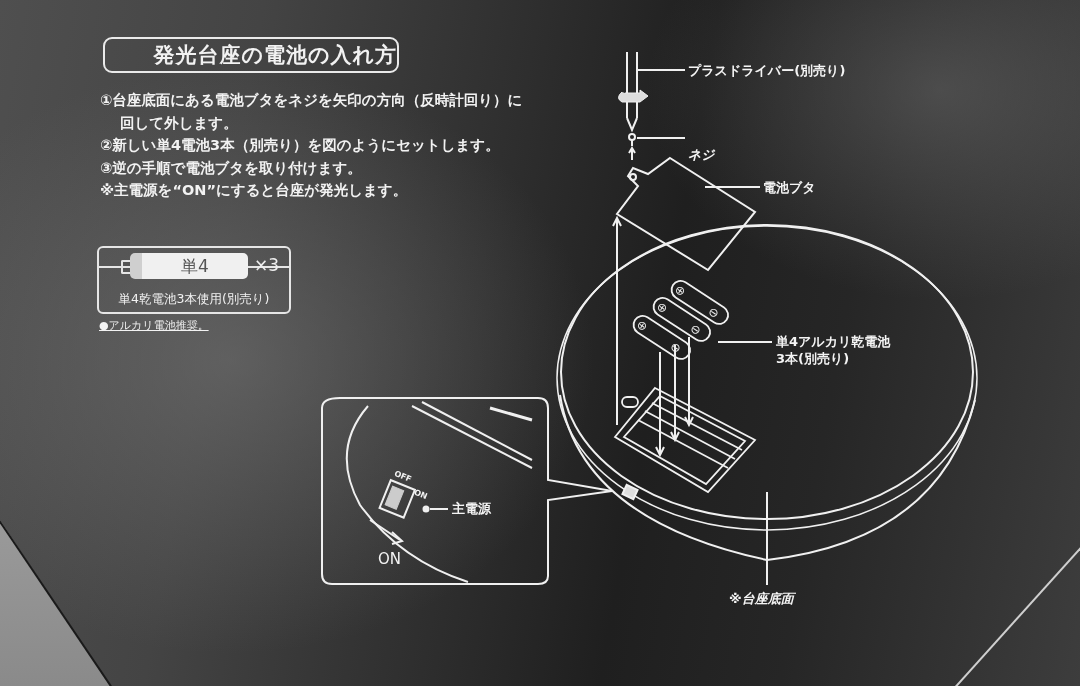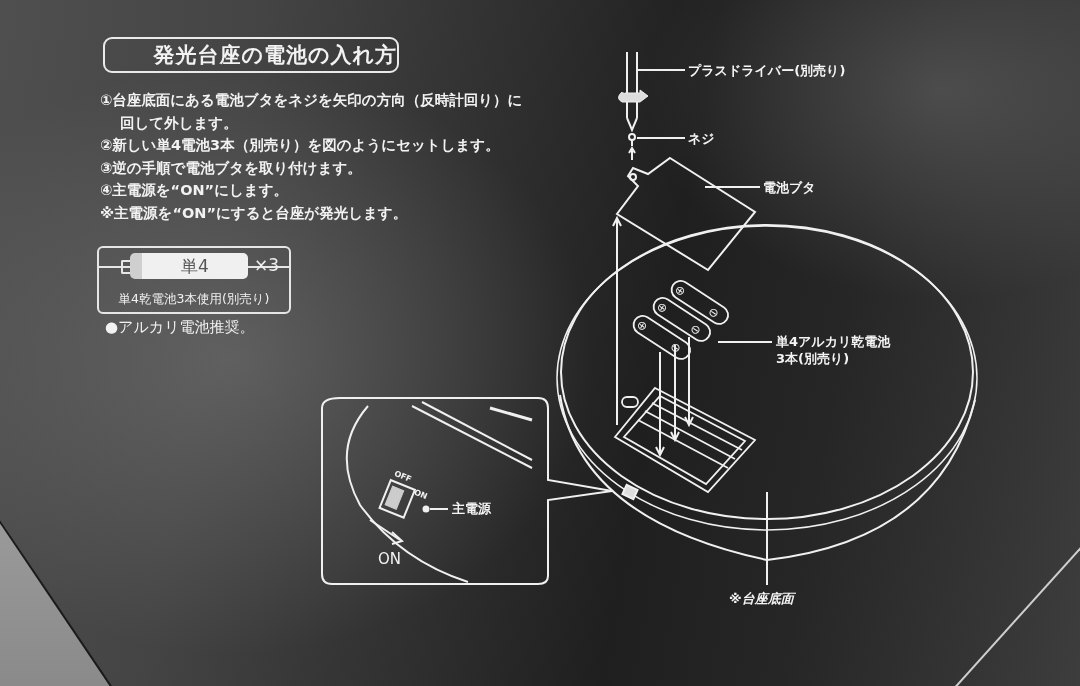--- a/index.html
+++ b/index.html
@@ -62,21 +62,21 @@
       border-left: 12px solid #cfcfcf;
     }
     .batt-x {
       position: absolute; left: 155px; top: 7px; font-size: 17px; color: #eee;
     }
     .battery-caption {
       position: absolute; left: 0; right: 0; top: 40px; text-align: center;
       font-size: 12.5px; line-height: 22px;
     }
     .note {
-      position: absolute; left: 105px; top: 318px; font-size: 15px;
+      position: absolute; left: 99px; top: 318px; font-size: 11px; text-decoration: underline;
     }
 
     svg.diagram { position: absolute; left: 0; top: 0; width: 1080px; height: 686px; }
     .lbl { position: absolute; font-size: 13px; font-weight: bold; white-space: nowrap; color: #f4f4f4; }
   </style>
 </head>
 <body>
 
 <div class="bg"></div>
 <div class="corner-left"></div>
@@ -85,21 +85,20 @@
 
 <div class="title-box">
   <span>発光台座の電池の入れ方</span>
 </div>
 
 <div class="steps">
   <span style="display:block">①台座底面にある電池ブタをネジを矢印の方向（反時計回り）に</span>
   <span class="indent">回して外します。</span>
   <span style="display:block">②新しい単4電池3本（別売り）を図のようにセットします。</span>
   <span style="display:block">③逆の手順で電池ブタを取り付けます。</span>
-  <span style="display:block">④主電源を“ON”にします。</span>
   <span style="display:block">※主電源を“ON”にすると台座が発光します。</span>
 </div>
 
 <div class="battery-box">
   <div class="battery-top">
     <div class="batt-nub"></div>
     <div class="batt-body">
       <span>単4</span>
     </div>
     <span class="batt-x">×3</span>
@@ -196,21 +195,21 @@
     <g transform="rotate(22 400 500)">
       <rect x="384" y="485" width="26" height="30"></rect>
       <rect x="388" y="490" width="12" height="20" fill="#ccc" stroke="#ccc" stroke-width="1"></rect>
     </g>
     <circle cx="426" cy="509" r="2.5" fill="#f0f0f0"></circle>
     <line x1="430" y1="509" x2="448" y2="509"></line>
   </g>
 </svg>
 
 <span class="lbl" style="left:688px; top:62px;">プラスドライバー(別売り)</span>
-<span class="lbl" style="left:688px; top:130px;">ネジ</span>
+<span class="lbl" style="left:688px; top:146px;font-style:italic;">ネジ</span>
 <span class="lbl" style="left:763px; top:179px;">電池ブタ</span>
 <span class="lbl" style="left:776px; top:333px;">単4アルカリ乾電池</span>
 <span class="lbl" style="left:776px; top:350px;text-align:right;">3本(別売り)</span>
 <span class="lbl" style="left:452px; top:500px;">主電源</span>
 <span class="lbl" style="left:394px; top:472px; font-size:8px; transform:rotate(22deg);">OFF</span>
 <span class="lbl" style="left:414px; top:490px; font-size:8px; transform:rotate(22deg);">ON</span>
 <span class="lbl" style="left:378px; top:550px; font-size:15px; font-weight:normal;">ON</span>
 <span class="lbl" style="left:729px; top:590px;font-style:italic;">※台座底面</span>
 
 </body></html>

